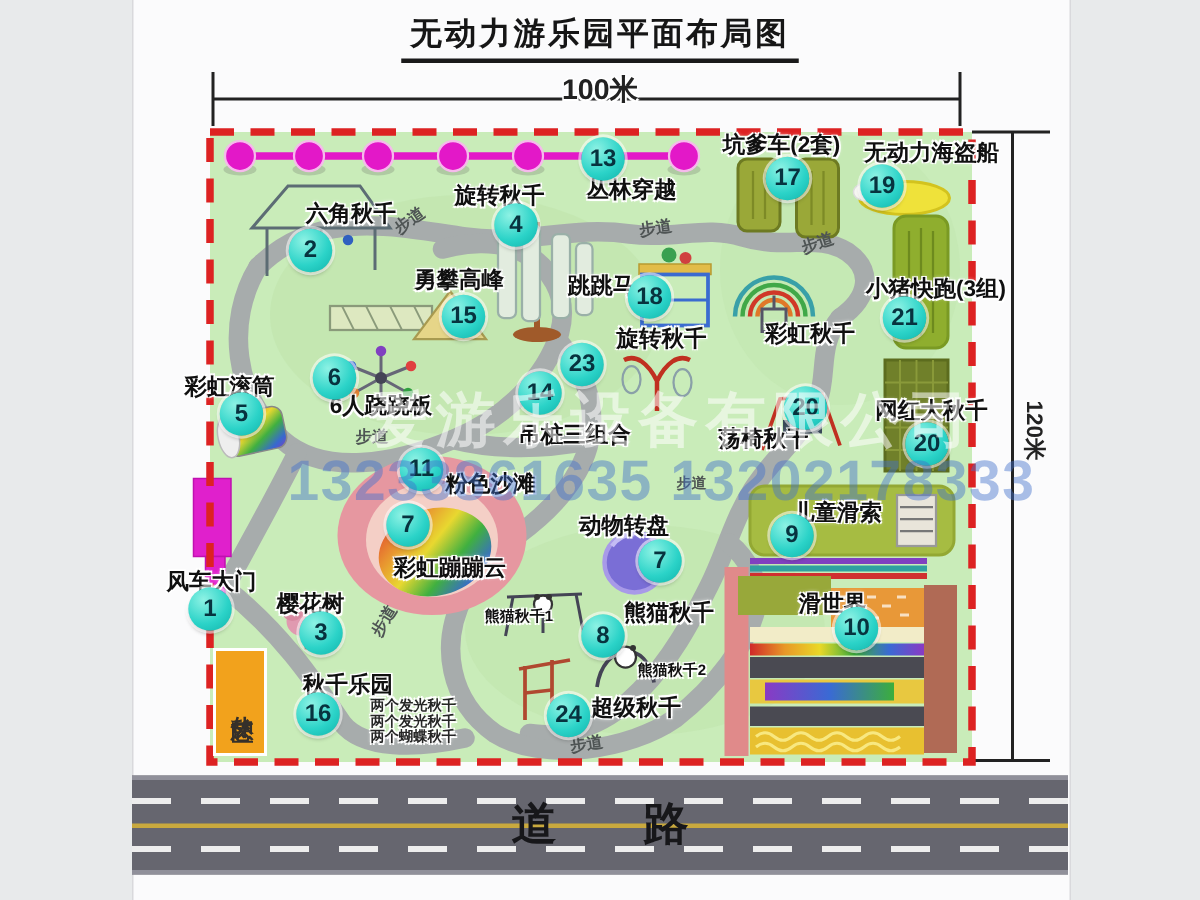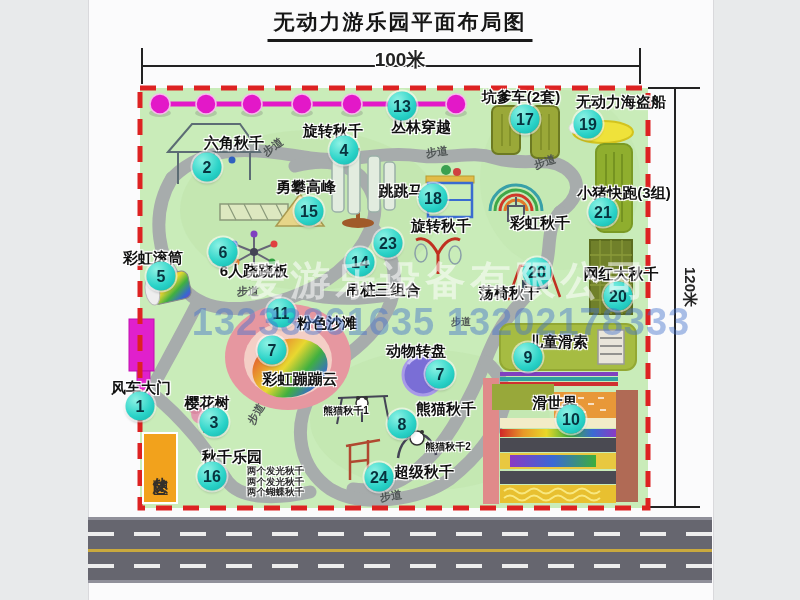--- a/index.html
+++ b/index.html
@@ -396,13 +396,14 @@
 <div class="badge b23">23</div>
 <div class="badge b24">24</div>
 
 <div class="wm-co">爱游乐设备有限公司</div>
 <div class="wm-ph">13233861635 13202178333</div>
 
 <div class="road">
   <div class="dash d1"></div>
   <div class="yellow"></div>
   <div class="dash d2"></div>
+  <div class="road-label">道路</div>
 </div>
 
 </body></html>

